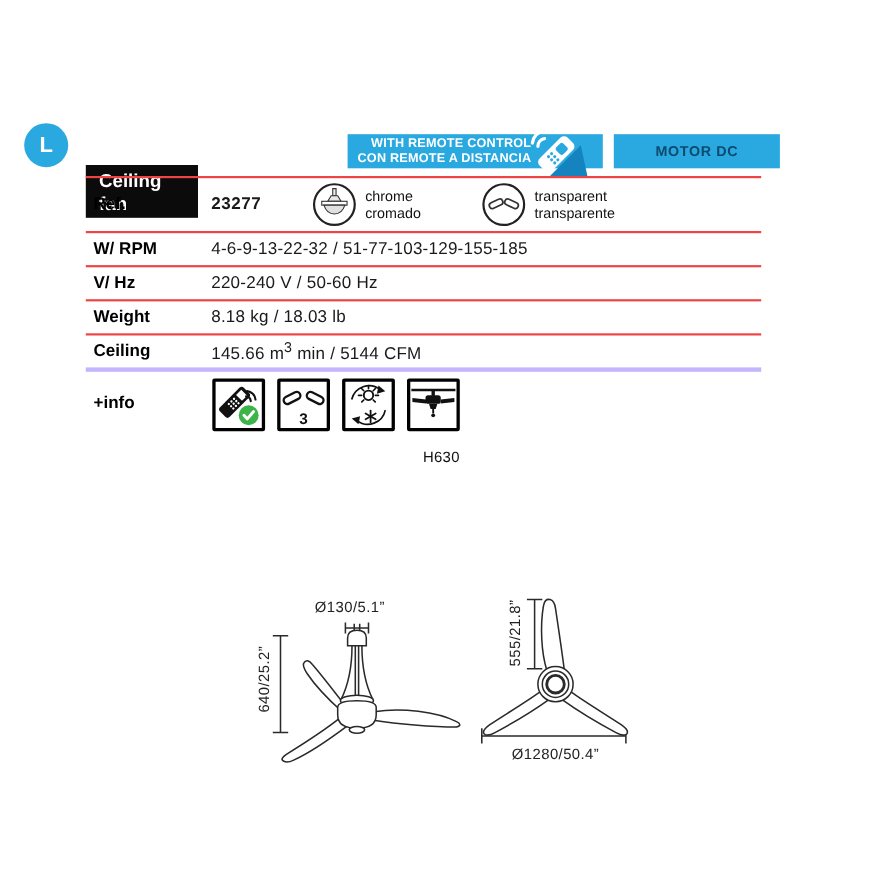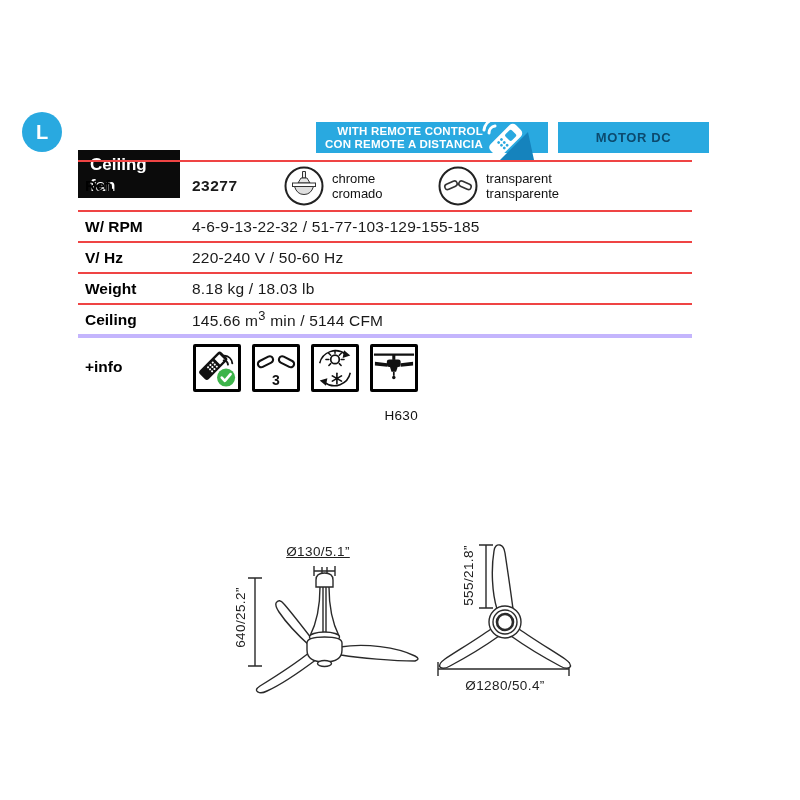--- a/index.html
+++ b/index.html
@@ -35,21 +35,21 @@
   #row-info{position:relative;height:80px;border-top:4px solid #c4b5fd;}
   #row-info .lab{position:absolute;left:0;top:20px;width:107px;padding-left:7px;}
   #icons{position:absolute;left:115px;top:6px;display:flex;gap:11px;}
   .info-icon{width:48px;height:48px;border:3px solid #000;border-radius:2px;box-sizing:border-box;
              background:#fff;position:relative;flex:none;}
   .blade-num{position:absolute;left:0;right:0;bottom:1px;text-align:center;font-weight:bold;font-size:14px;color:#111;}
   #model-code{position:absolute;left:292px;top:70px;width:48px;text-align:right;font-size:13.5px;color:#111;letter-spacing:0.3px;}
 
   
   .dim-label{font-size:13.5px;color:#222;letter-spacing:0.4px;text-align:center;white-space:nowrap;}
-  #sv-top-label{left:258px;top:544px;width:120px;text-decoration:underline;}
+  #sv-top-label{left:258px;top:544px;width:120px;}
   #sv-h-label{left:195px;top:610px;width:90px;transform:rotate(-90deg);}
   #bv-blade-label{left:423px;top:568px;width:90px;transform:rotate(-90deg);}
   #bv-dia-label{left:445px;top:678px;width:120px;}
   svg .ln{stroke:#2a2a2a;stroke-width:1.4;fill:none;}
   svg .wh{stroke:#2a2a2a;stroke-width:1.4;fill:#fff;}
 </style>
 </head>
 <body>
 
 <div id="page">

